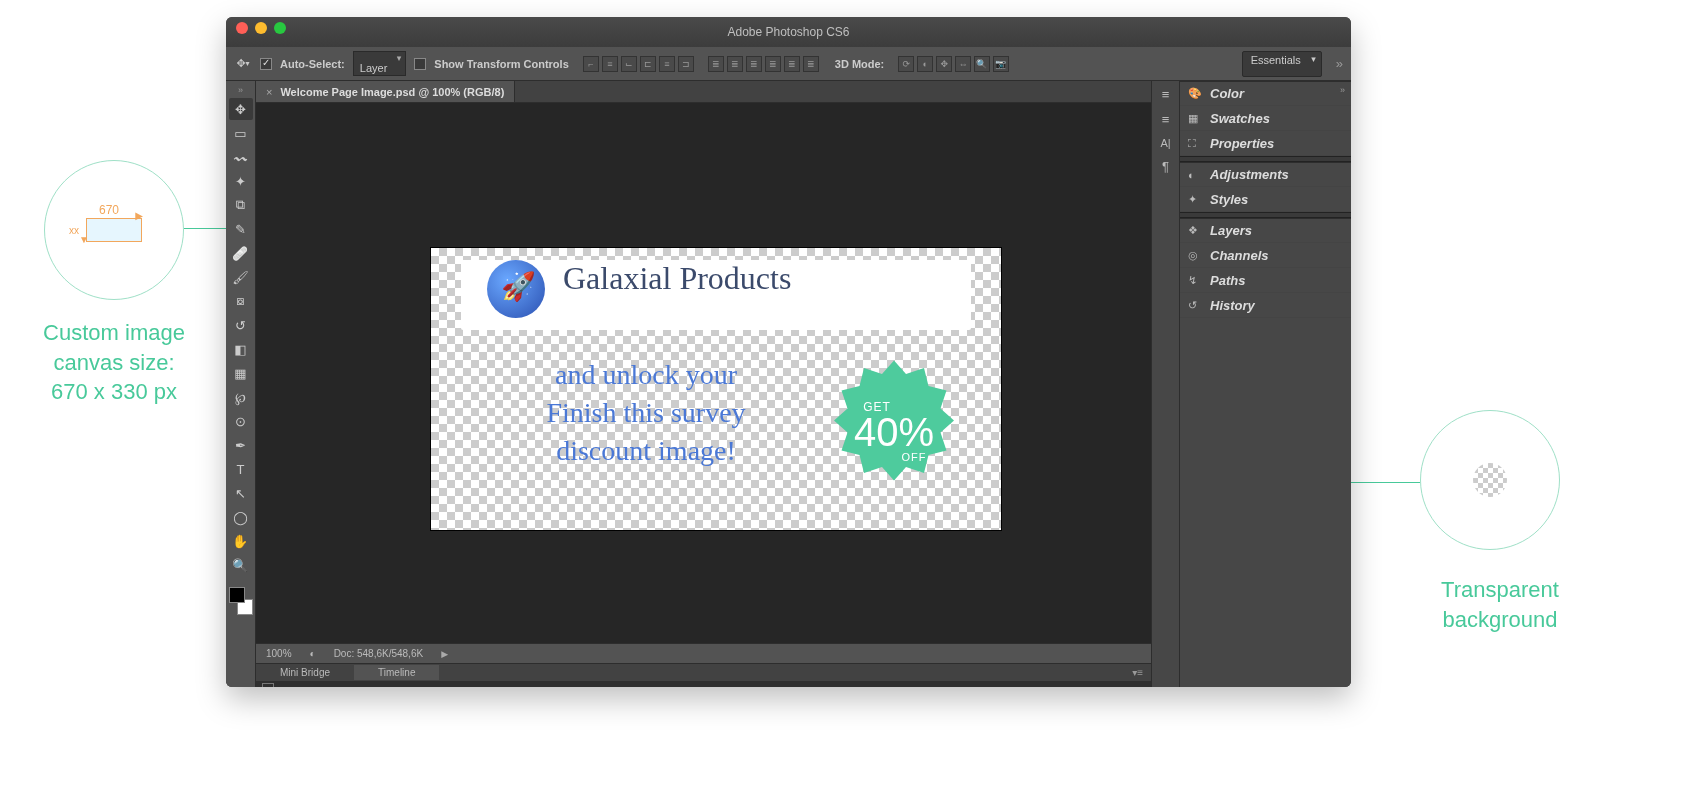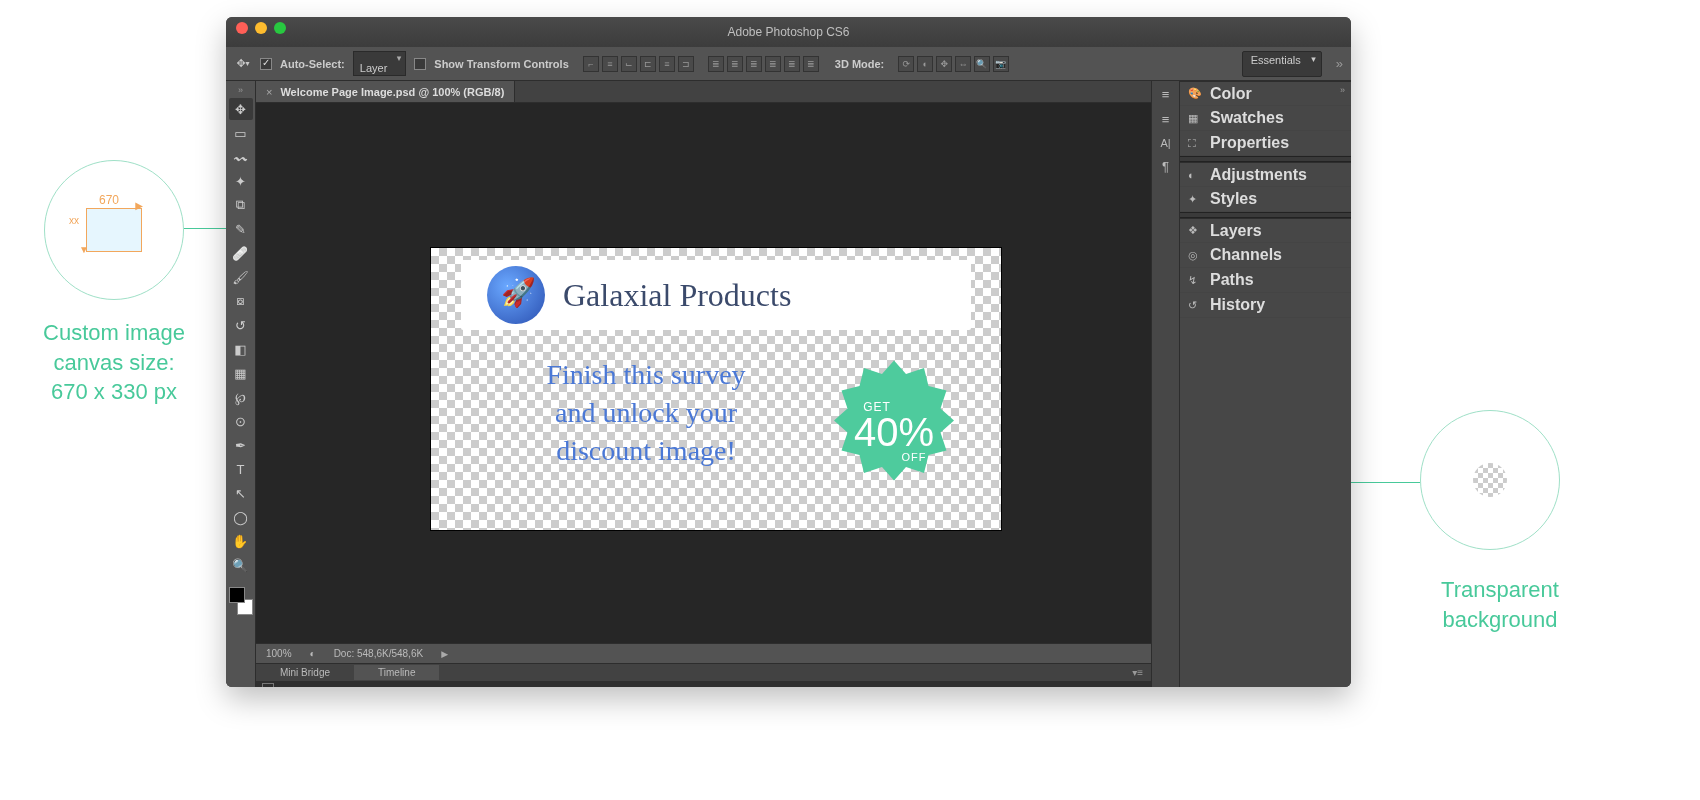--- a/index.html
+++ b/index.html
@@ -19,21 +19,21 @@
   border-radius: 50%;
   display: flex; align-items: center; justify-content: center;
   background: #fff;
 }
 .ann-size-text { font-size: 22px; text-align: center; line-height: 1.35; font-weight: 300; }
 .ann-bg-text { font-size: 22px; text-align: center; line-height: 1.35; font-weight: 300; }
 .ann-line { position: absolute; background: #48c99a; height: 1px; }
 .ann-dot { position: absolute; width: 10px; height: 10px; border-radius: 50%; background: #48c99a; }
 
 .mini-canvas {
-  width: 56px; height: 44px; background: #e6f6fe; border: 1px solid #f2a75c; position: relative;
+  width: 56px; height: 24px; background: #e6f6fe; border: 1px solid #f2a75c; position: relative;
 }
 .mini-canvas .mw { position: absolute; top: -16px; left: 12px; color: #f2a75c; font-size: 12px; }
 .mini-canvas .mxx { position: absolute; left: -18px; top: 6px; color: #f2a75c; font-size: 10px; }
 .mini-canvas .arr-r { position: absolute; top: -9px; right: -2px; color:#f2a75c; font-size:10px;}
 .mini-canvas .arr-d { position: absolute; left: -8px; bottom: -4px; color:#f2a75c; font-size:10px;}
 
 
 .ps-window {
   position: absolute;
   left: 226px; top: 17px;
@@ -93,21 +93,21 @@
 
 .canvas {
   position:absolute; left:175px; top:145px;
   width:570px; height:282px;
   background:
     linear-gradient(45deg,#ccc 25%,transparent 25%,transparent 75%,#ccc 75%) 0 0/16px 16px,
     linear-gradient(45deg,#ccc 25%,transparent 25%,transparent 75%,#ccc 75%) 8px 8px/16px 16px,
     #fff;
   box-shadow: 0 0 0 1px #000;
 }
-.logo-strip{ position:absolute; left:30px; top:12px; right:30px; height:70px; background:#fff; border-radius:2px; display:flex;align-items:center; gap:18px; padding-left:26px;}
+.logo-strip{ position:absolute; left:30px; top:12px; right:30px; height:70px; background:#fff; border-radius:2px; display:flex;gap:18px; padding-left:26px;}
 .rocket{ width:58px;height:58px;border-radius:50%; background: radial-gradient(circle at 35% 35%, #6aa8ff, #2a4fb0); position:relative;}
 .rocket::after{content:"🚀"; position:absolute; left:14px; top:10px; font-size:28px;}
 .brand{ font-family: Georgia, 'Times New Roman', serif; font-size:32px; color:#3b4a6b;}
 .survey-text{ position:absolute; left:60px; top:108px; width:310px; font-family: Georgia,'Times New Roman',serif; color:#4a78d6; font-size:28px; line-height:1.35; text-align:center;}
 .badge { position:absolute; right:32px; top:108px; width:150px;height:150px; }
 .badge svg{width:100%;height:100%;}
 .badge-txt{position:absolute; inset:0; display:flex;flex-direction:column;align-items:center;justify-content:center;color:#fff; font-family:Arial,sans-serif;}
 .badge-txt .g{font-size:12px; letter-spacing:1px; margin-bottom:-4px; margin-right:34px;}
 .badge-txt .p{font-size:40px; font-weight:300;}
 .badge-txt .o{font-size:11px; letter-spacing:1px; margin-top:-4px; margin-left:40px;}
@@ -123,21 +123,21 @@
 .bottom-view .sq{width:12px;height:10px;border:1px solid #777;}
 
 
 .rightcol { width:200px; display:flex; background:#474747; border-left:1px solid #2d2d2d;}
 .iconstrip{ width:28px; background:#474747; border-right:1px solid #2d2d2d; display:flex;flex-direction:column;align-items:center;padding-top:6px; gap:10px;}
 .iconstrip .ic{color:#bbb; font-size:13px;}
 .panels{ flex:1; display:flex; flex-direction:column;}
 .panel-item{ height:25px; display:flex;align-items:center;gap:8px; padding:0 8px; border-bottom:1px solid #444;}
 .panel-item.head{ background:#474747; border-top:1px solid #2d2d2d;}
 .panel-item .pic{ width:14px; color:#bbb; font-size:11px;}
-.panel-item .plbl{ font-size:16px; color:#ddd; font-weight:600;}
+.panel-item .plbl{ font-size:13px; color:#ddd; font-weight:600;font-style:italic;}
 .panel-sep{ height:6px; background:#3a3a3a; border-top:1px solid #222;border-bottom:1px solid #222;}
 .panel-chev{position:absolute;right:6px;top:4px;color:#999;font-size:9px;}
 .panels-wrap{position:relative;}
 </style>
 </head>
 <body>
 
 <div class="annotation" style="left:44px; top:160px;">
   <div class="ann-circle">
     <div class="mini-canvas">
@@ -252,22 +252,22 @@
         </div>
       </div>
 
       <div class="viewport">
         <div class="canvas">
           <div class="logo-strip">
             <div class="rocket"></div>
             <div class="brand">Galaxial Products</div>
           </div>
           <div class="survey-text">
+            <div>and unlock your</div>
             <div>Finish this survey</div>
-            <div>and unlock your</div>
             <div>discount image!</div>
           </div>
           <div class="badge">
             <svg viewBox="0 0 100 100">
                 <path fill="#4ecb9d" d="M50 3l8 9 12-4 3 12 12 3-4 12 9 8-9 8 4 12-12 3-3 12-12-4-8 9-8-9-12 4-3-12-12-3 4-12-9-8 9-8-4-12 12-3 3-12 12 4z"></path>
               </svg>
             <div class="badge-txt">
               <div class="g">GET</div>
               <div class="p">40%</div>
               <div class="o">OFF</div>

